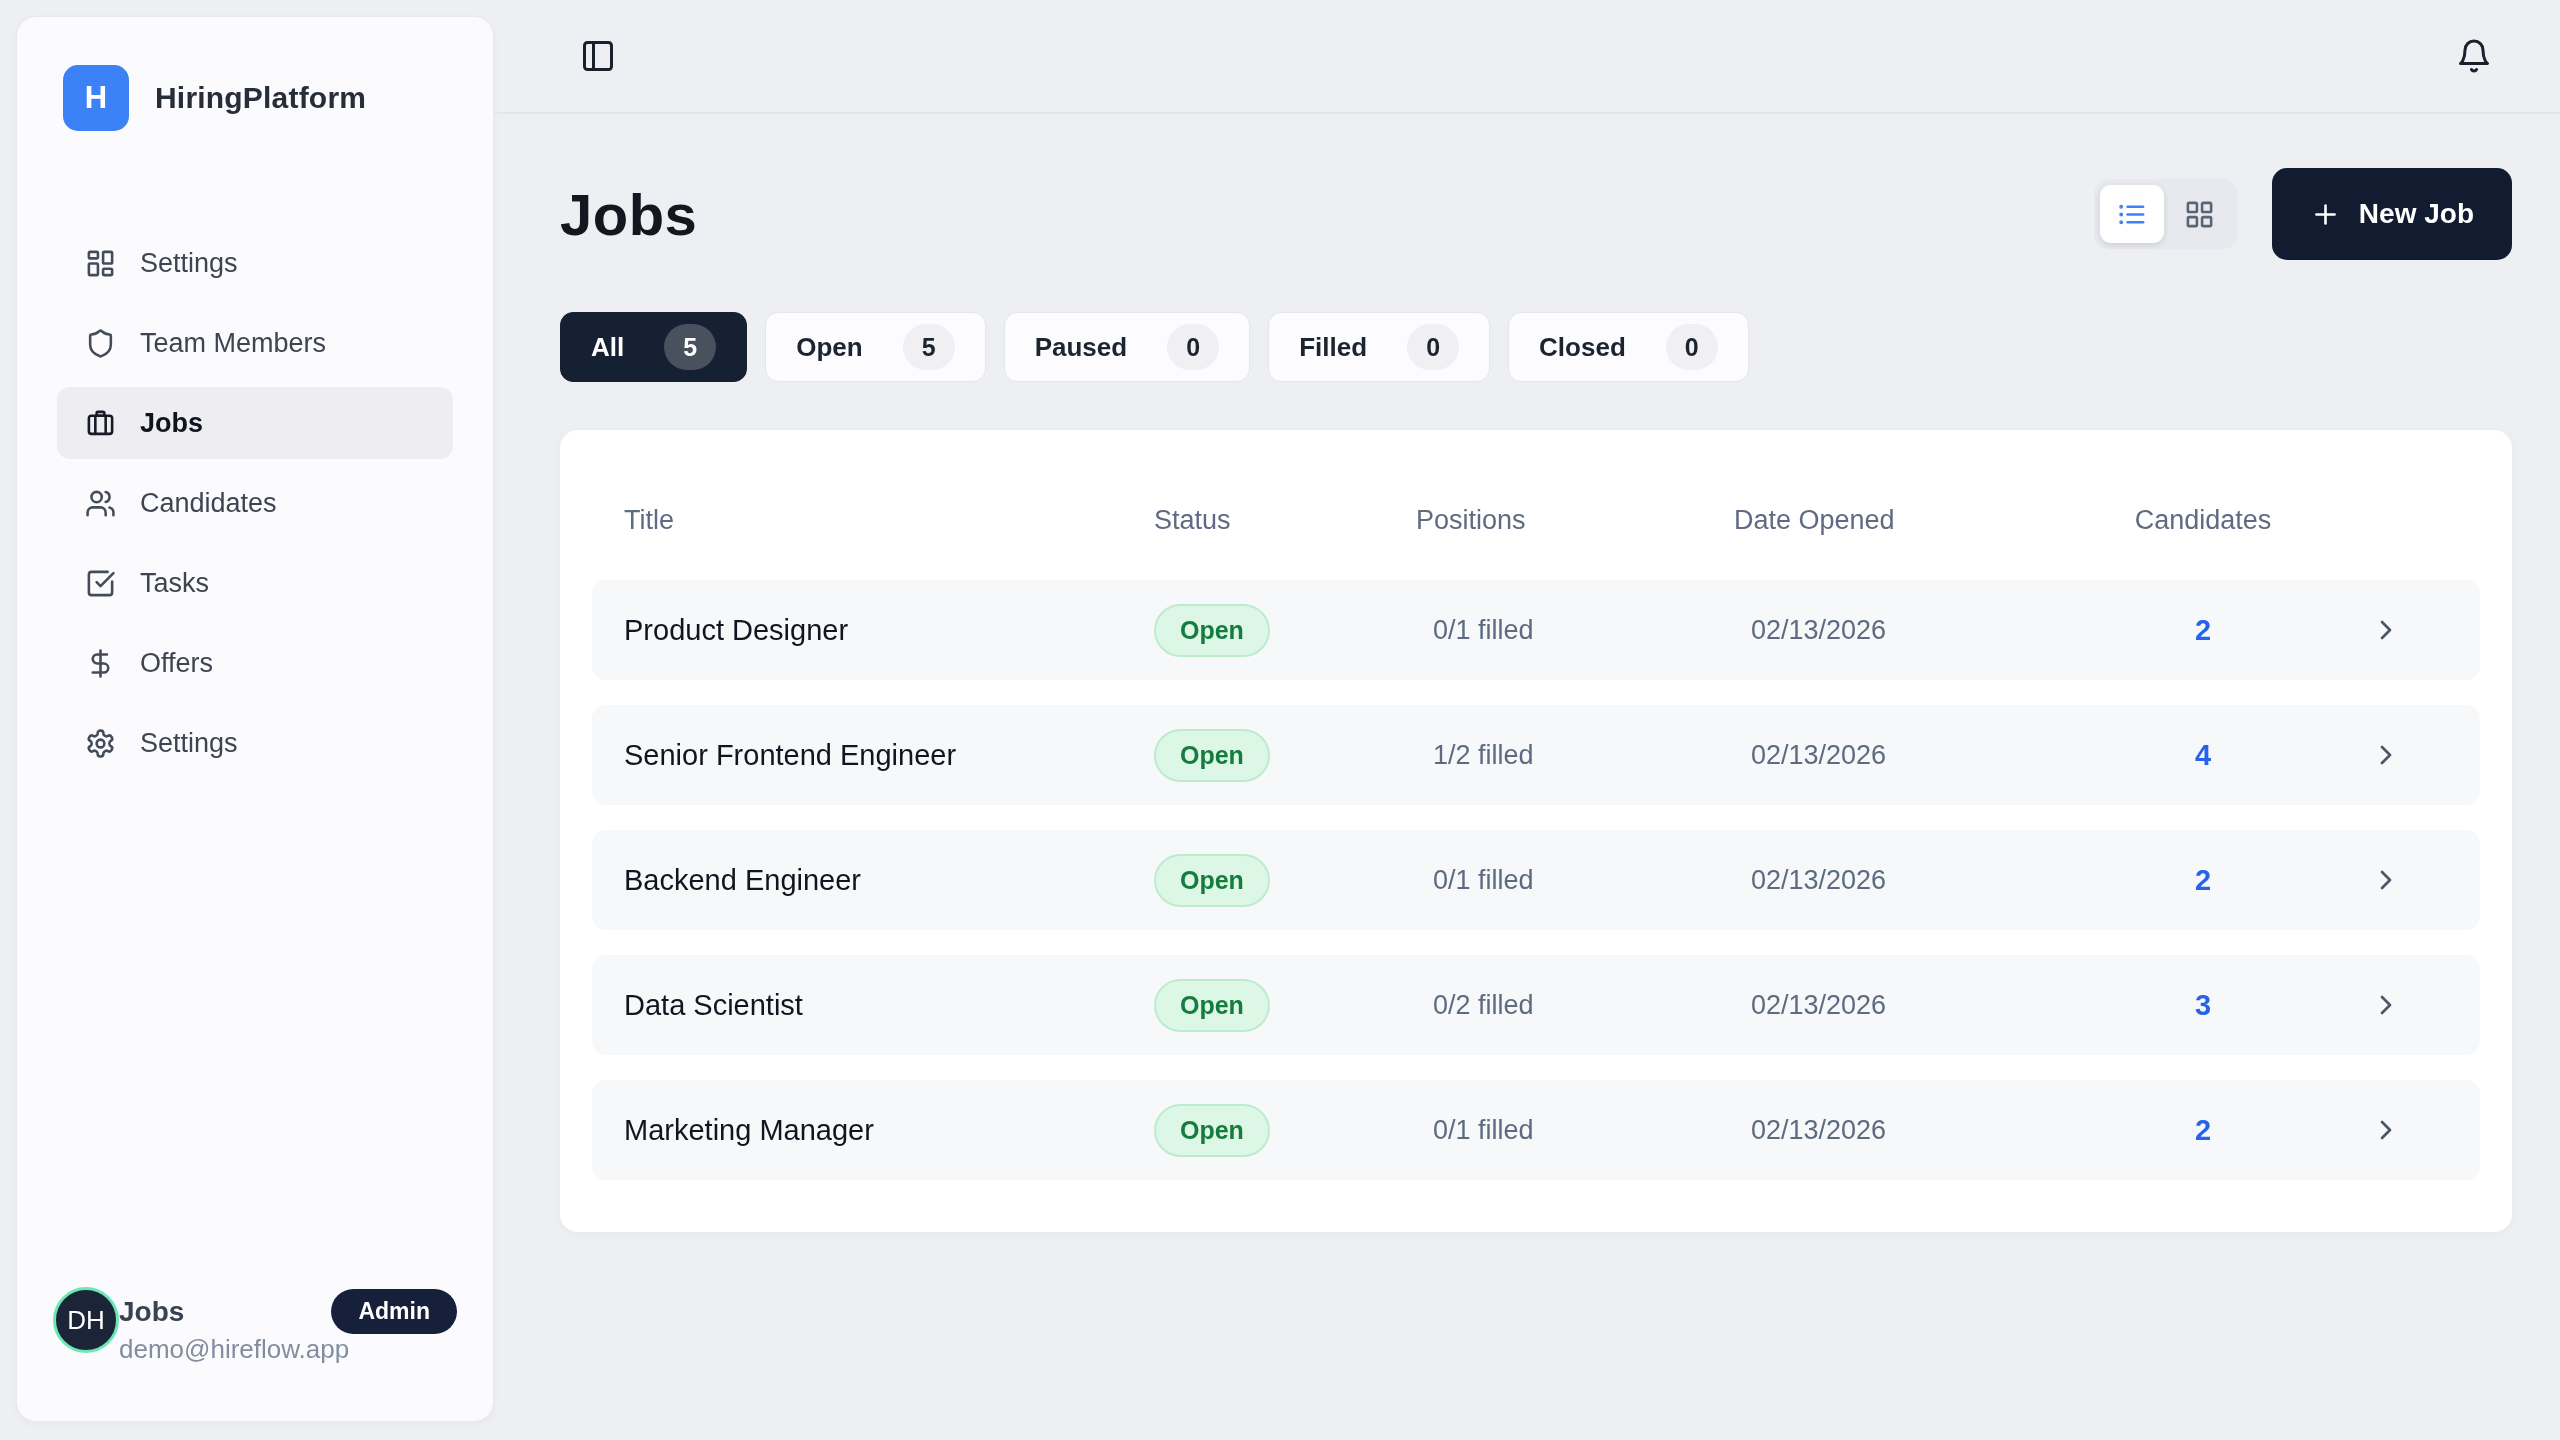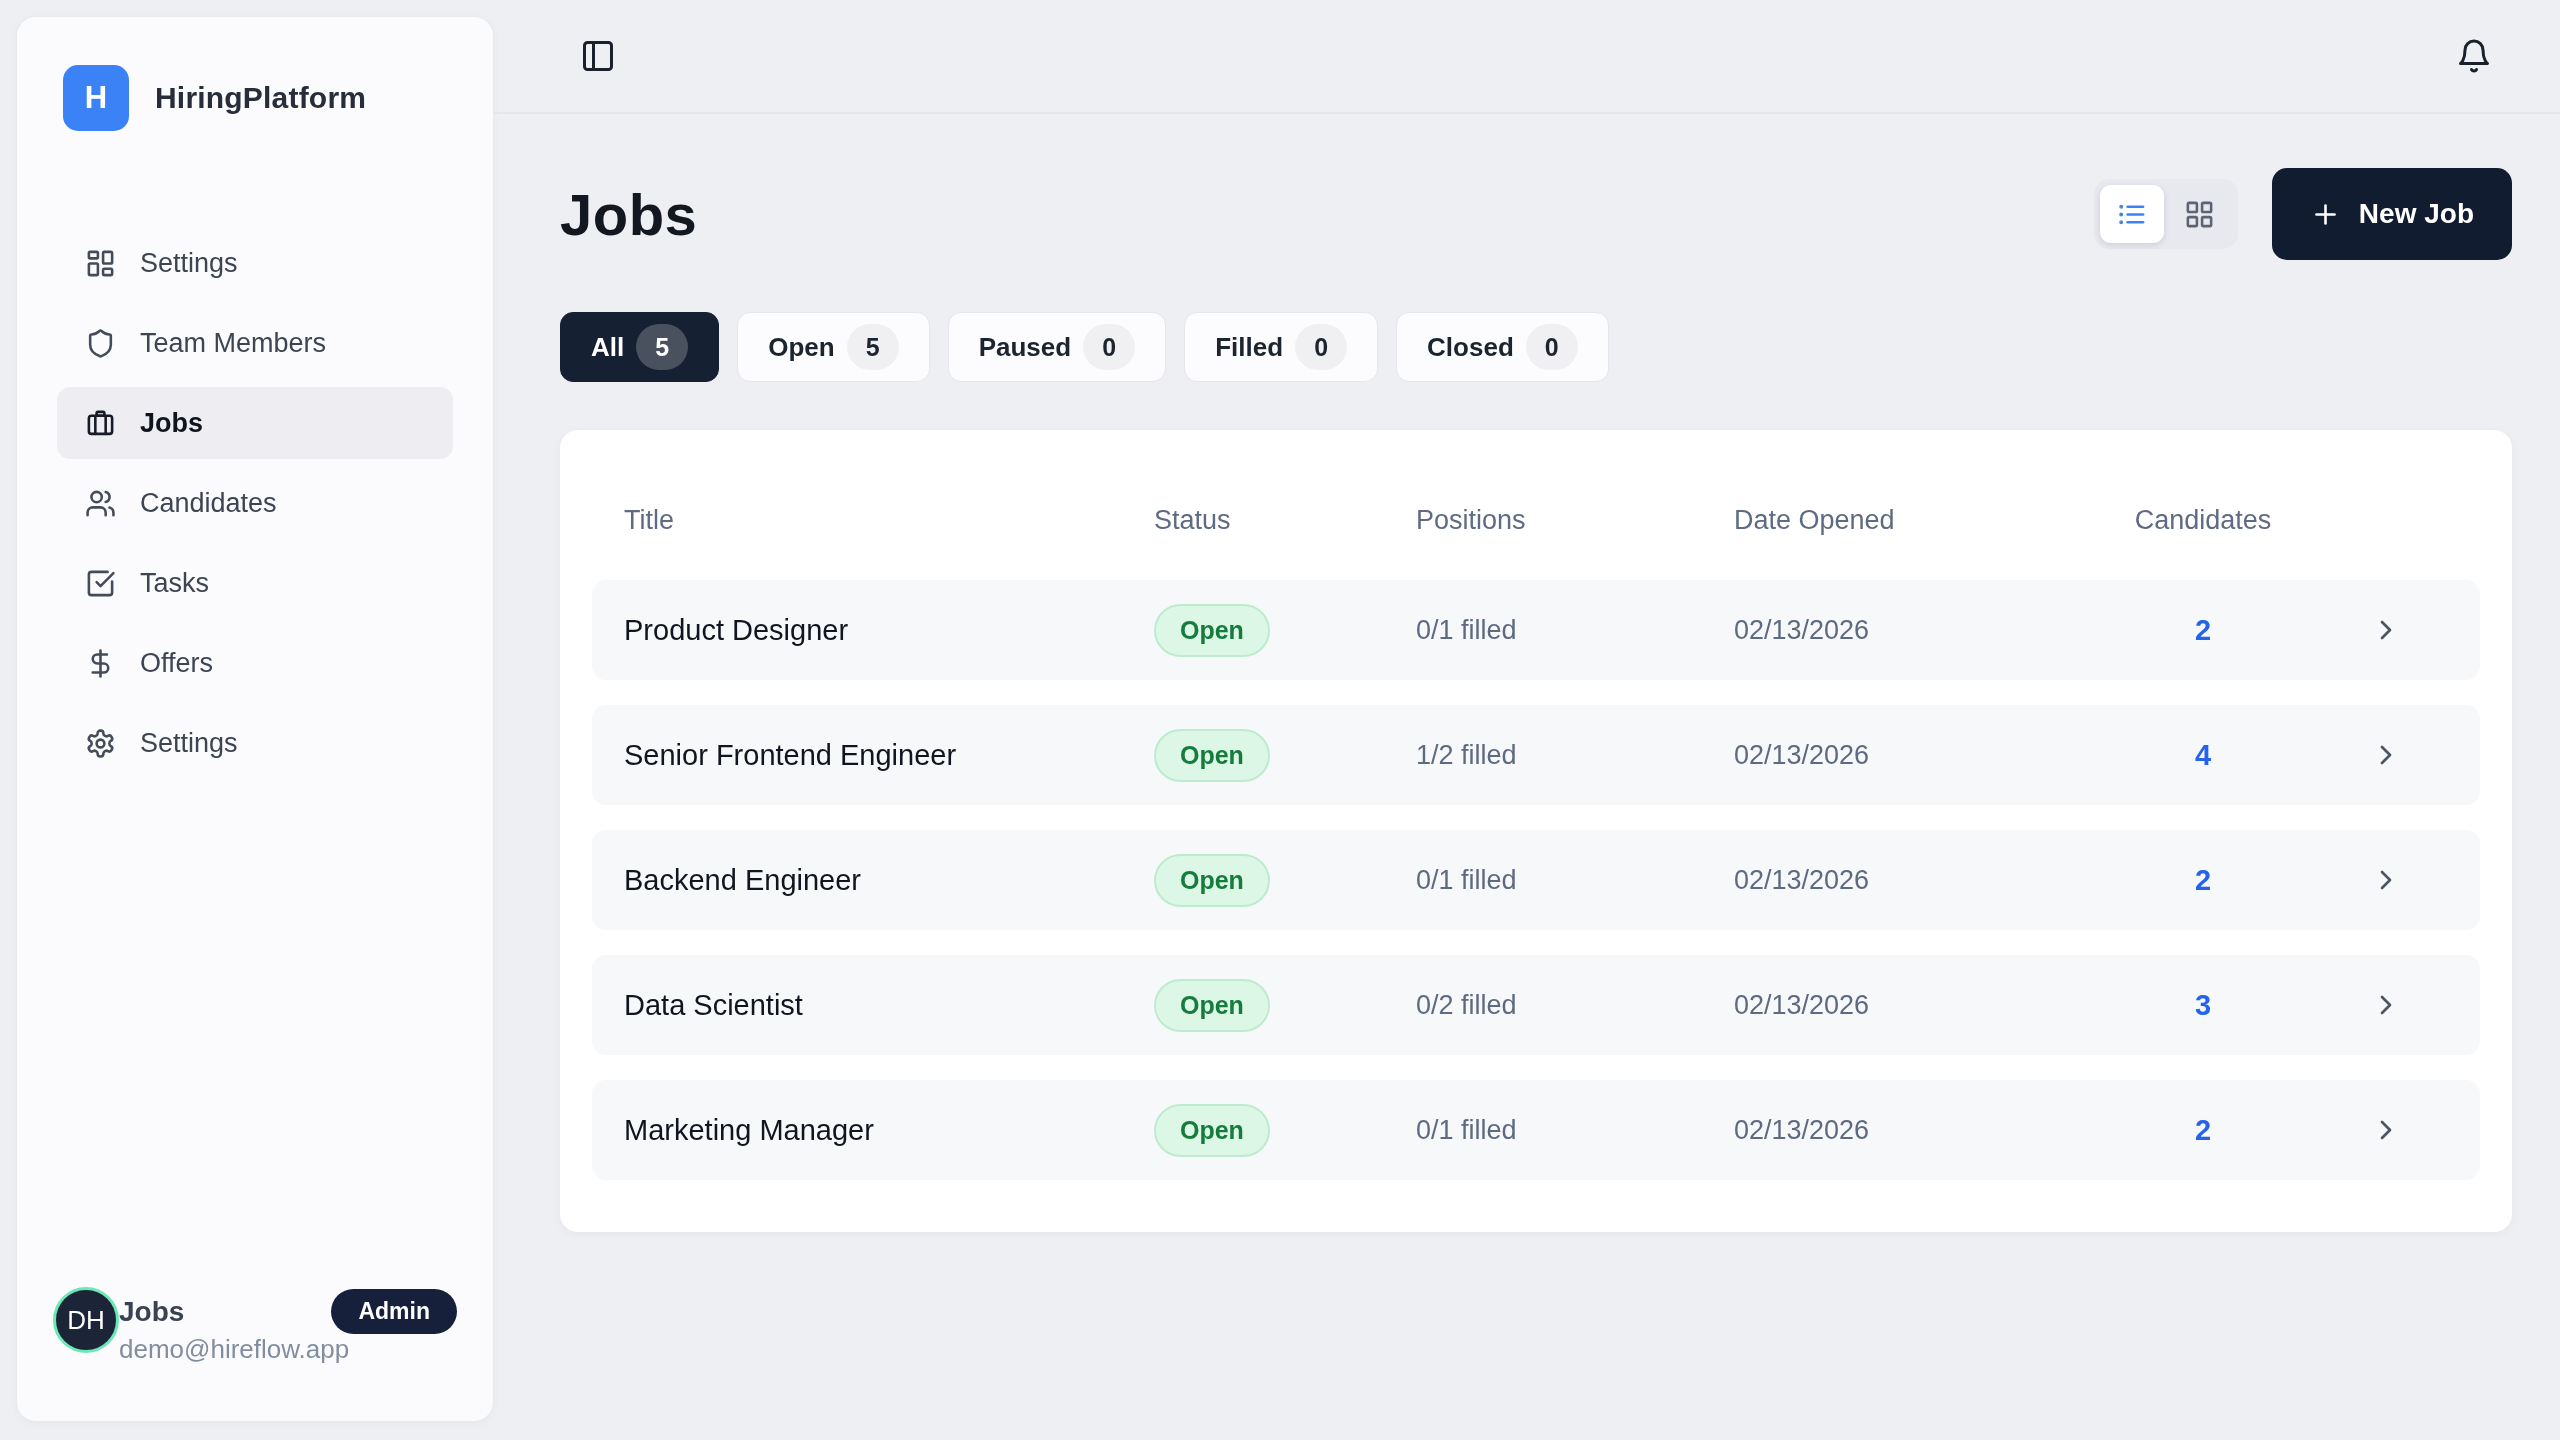--- a/index.html
+++ b/index.html
@@ -86,21 +86,21 @@
   .new-job-btn {
     height:92px; padding:0 38px; border:none; border-radius:15px; cursor:pointer;
     background:#121c30; color:#fff; font-family:inherit;
     font-size:28px; font-weight:600; display:flex; align-items:center; gap:18px;
   }
   .new-job-btn svg { width:31px; height:31px; stroke:#fff; }
 
   .filters { margin-top:52px; display:flex; gap:18px; }
   .filter-pill {
     height:70px; border-radius:13px; padding:0 30px; cursor:pointer;
-    display:flex; align-items:center; gap:12px;
+    display:flex; align-items:center; gap:40px;
     background:#fcfcfe; border:1px solid #e4e6eb;
     font-family:inherit; font-size:26px; font-weight:600; color:#1c2430;
   }
   .filter-count {
     min-width:52px; height:46px; padding:0 16px; border-radius:999px;
     display:flex; align-items:center; justify-content:center;
     background:rgba(20,28,48,.05); font-size:25px; font-weight:600; color:#1c2430;
   }
   .filter-pill.active { background:#162033; border-color:#162033; color:#fff; }
   .filter-pill.active .filter-count { background:rgba(255,255,255,.22); color:#fff; }
@@ -119,21 +119,21 @@
   .th.center { text-align:center; }
   .rows { display:flex; flex-direction:column; gap:25px; }
   .job-row { height:100px; background:#f7f8fa; border-radius:14px; cursor:pointer; }
   .job-title { font-size:29px; font-weight:500; color:#10151f; }
   .status-badge {
     justify-self:start;
     padding:10px 24px; border-radius:999px;
     background:#ddf7e6; border:2px solid #bceccd;
     color:#157c3d; font-size:25px; font-weight:700;
   }
-  .positions, .date-opened { font-size:27px; color:#5d6a80; }
+  .positions, .date-opened { font-size:27px; color:#5d6a80;margin-left:17px; }
   .candidates-count { text-align:center; font-size:29px; font-weight:700; color:#2563eb; cursor:pointer; }
   .chevron-cell { justify-self:center; display:flex; }
   .chevron-cell svg { width:32px; height:32px; stroke:#4b5566; }
 </style>
 </head>
 <body>
 
 <aside class="sidebar">
   <div class="brand">
     <div class="brand-logo">

